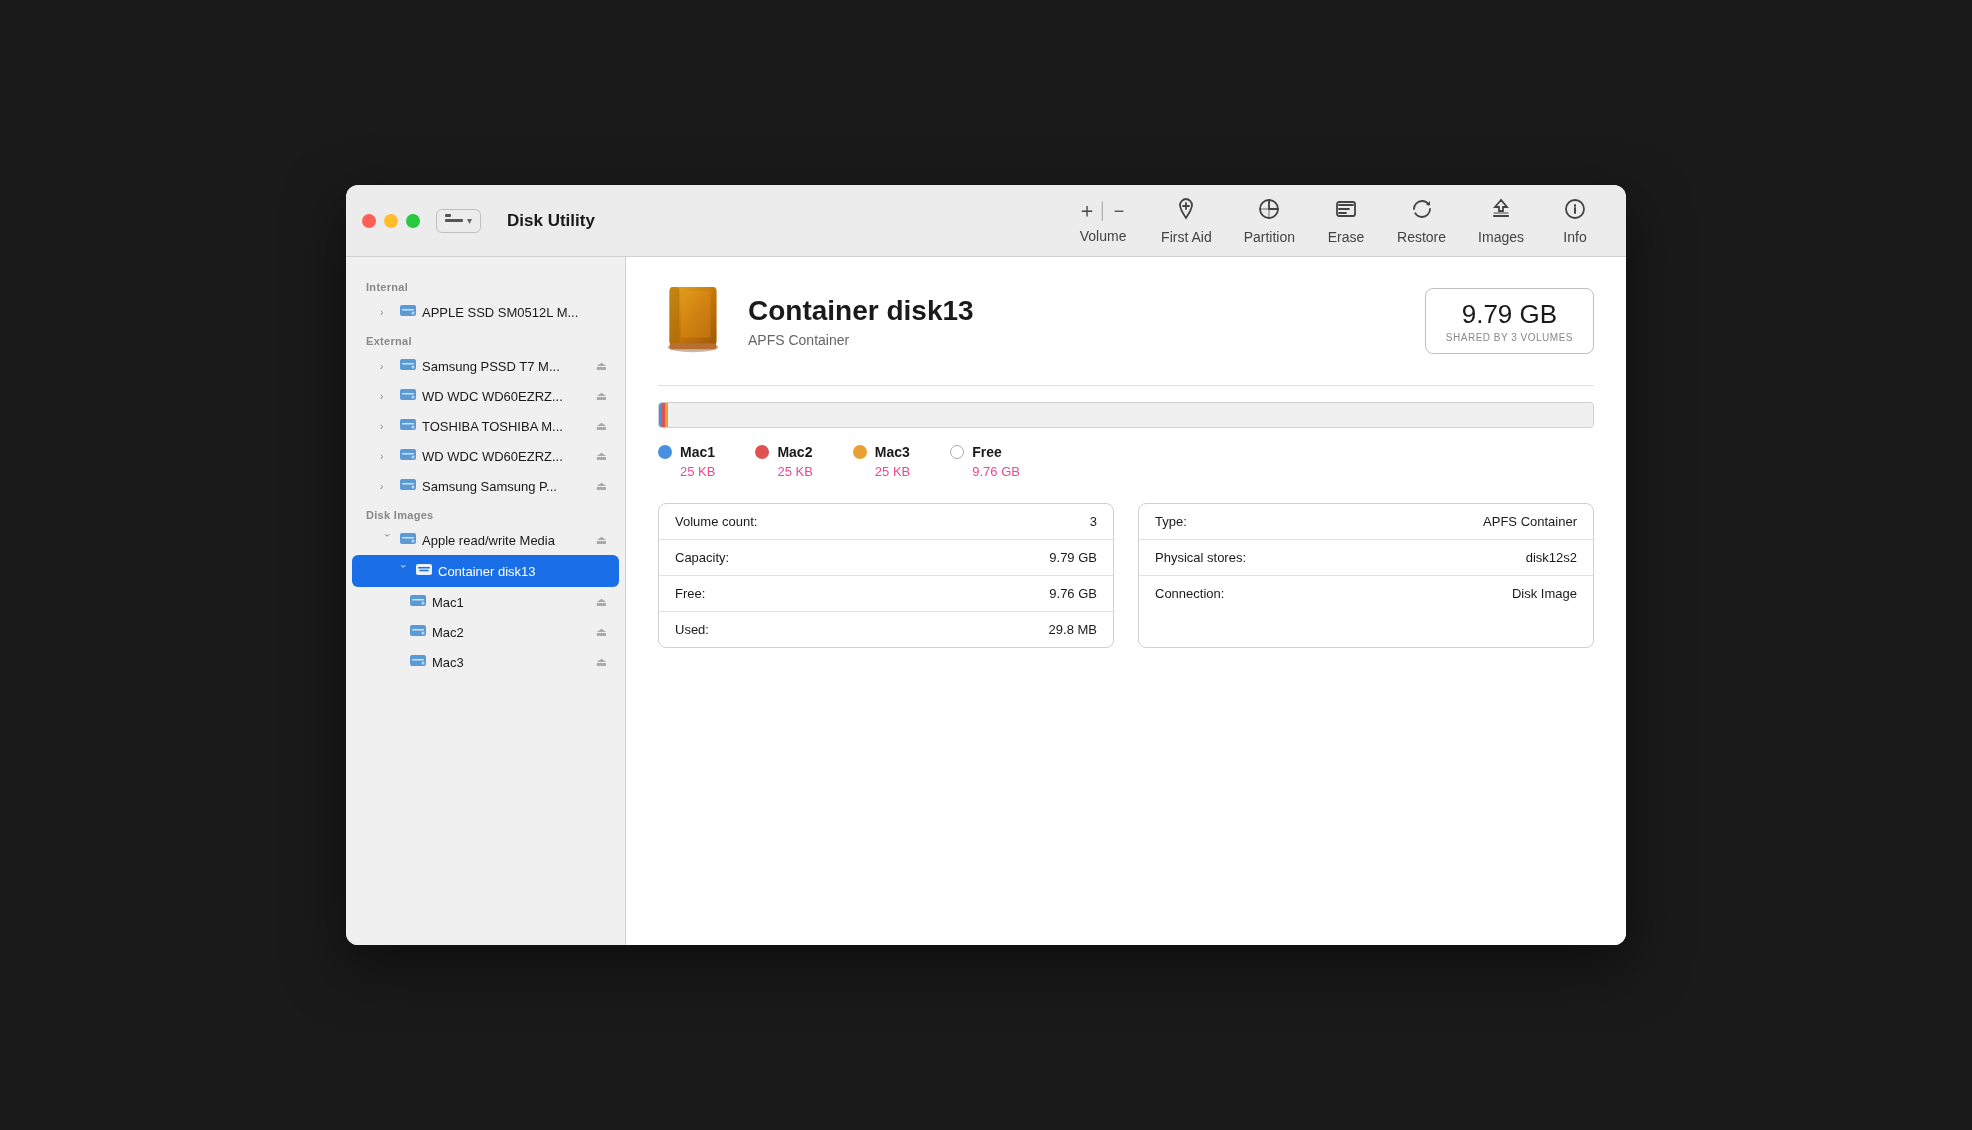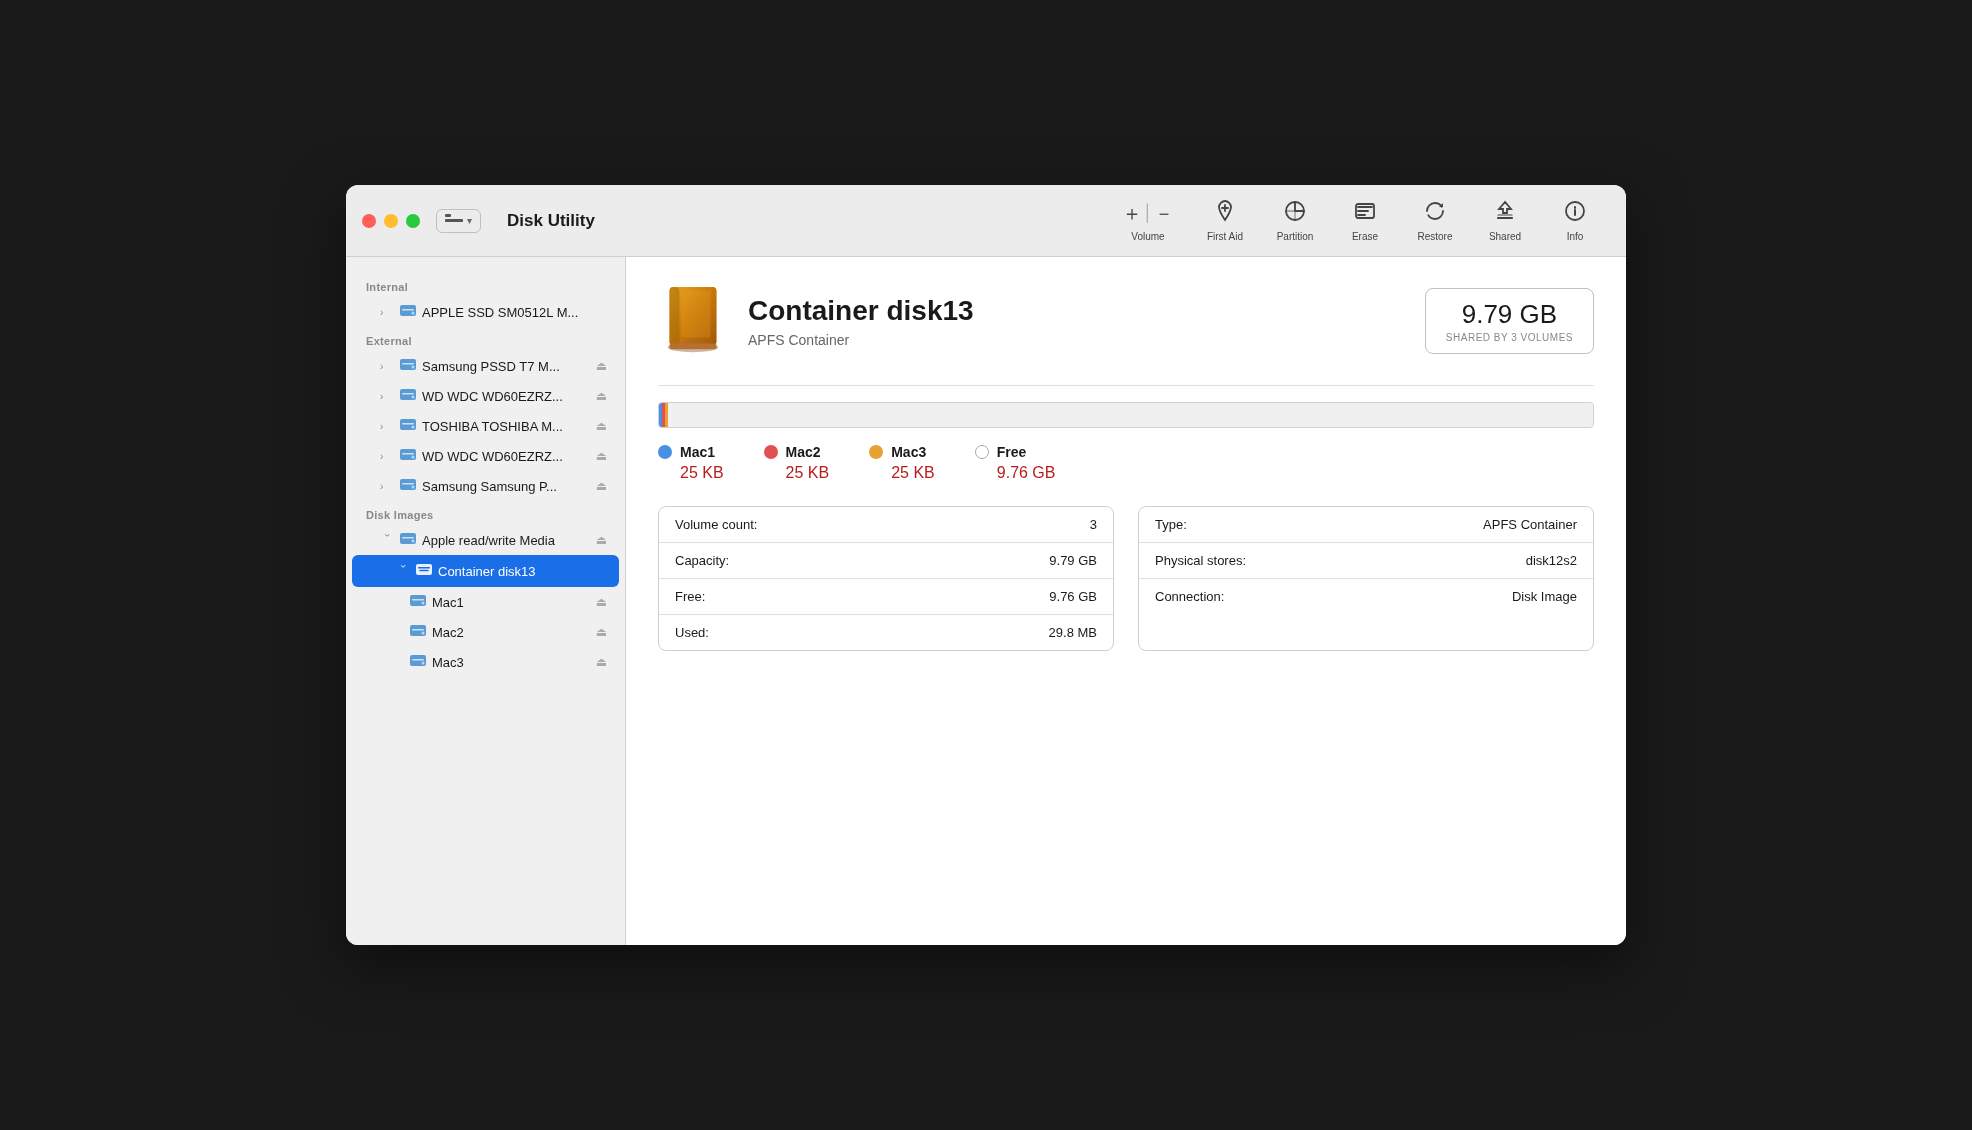--- a/index.html
+++ b/index.html
@@ -96,21 +96,21 @@
       cursor: pointer;
       border-radius: 6px;
       min-width: 70px;
     }
     .toolbar-icon {
       font-size: 22px;
       color: #444;
       line-height: 1;
     }
     .toolbar-label {
-      font-size: 10px;
+      font-size: 14px;
       color: #444;
       white-space: nowrap;
     }
     
     .main {
       display: flex;
       flex: 1;
       overflow: hidden;
     }
     
@@ -285,22 +285,22 @@
       flex-shrink: 0;
     }
     .legend-dot.mac1 { background: #4a90e2; }
     .legend-dot.mac2 { background: #e05252; }
     .legend-dot.mac3 { background: #e8a030; }
     .legend-dot.free {
       background: white;
       border: 1.5px solid #aaa;
     }
     .legend-size {
-      font-size: 16px;
-      color: #b91c1c;
+      font-size: 13px;
+      color: #ec4899;
       padding-left: 22px;
     }
     
     .details-grid {
       display: grid;
       grid-template-columns: 1fr 1fr;
       gap: 0 24px;
       margin-top: 8px;
     }
     .details-table {
@@ -407,21 +407,21 @@
       </div>
 
       <div class="toolbar-item">
         <span class="toolbar-icon">
           <svg width="24" height="24" viewBox="0 0 24 24" fill="none" stroke="#444" stroke-width="1.8">
             <path d="M12 3l-6 7h4v4h4v-4h4l-6-7z" fill="none"></path>
             <path d="M5 19h14" stroke-linecap="round" stroke-width="2.2"></path>
             <path d="M5 16h14" stroke-linecap="round" stroke-width="1.2"></path>
           </svg>
         </span>
-        <span class="toolbar-label">Shared</span>
+        <span class="toolbar-label">Images</span>
       </div>
 
       <div class="toolbar-item">
         <span class="toolbar-icon">
           <svg width="24" height="24" viewBox="0 0 24 24" fill="none" stroke="#444" stroke-width="1.8">
             <circle cx="12" cy="12" r="9"></circle>
             <path d="M12 8v1M12 11v5" stroke-linecap="round" stroke-width="2"></path>
           </svg>
         </span>
         <span class="toolbar-label">Info</span>

